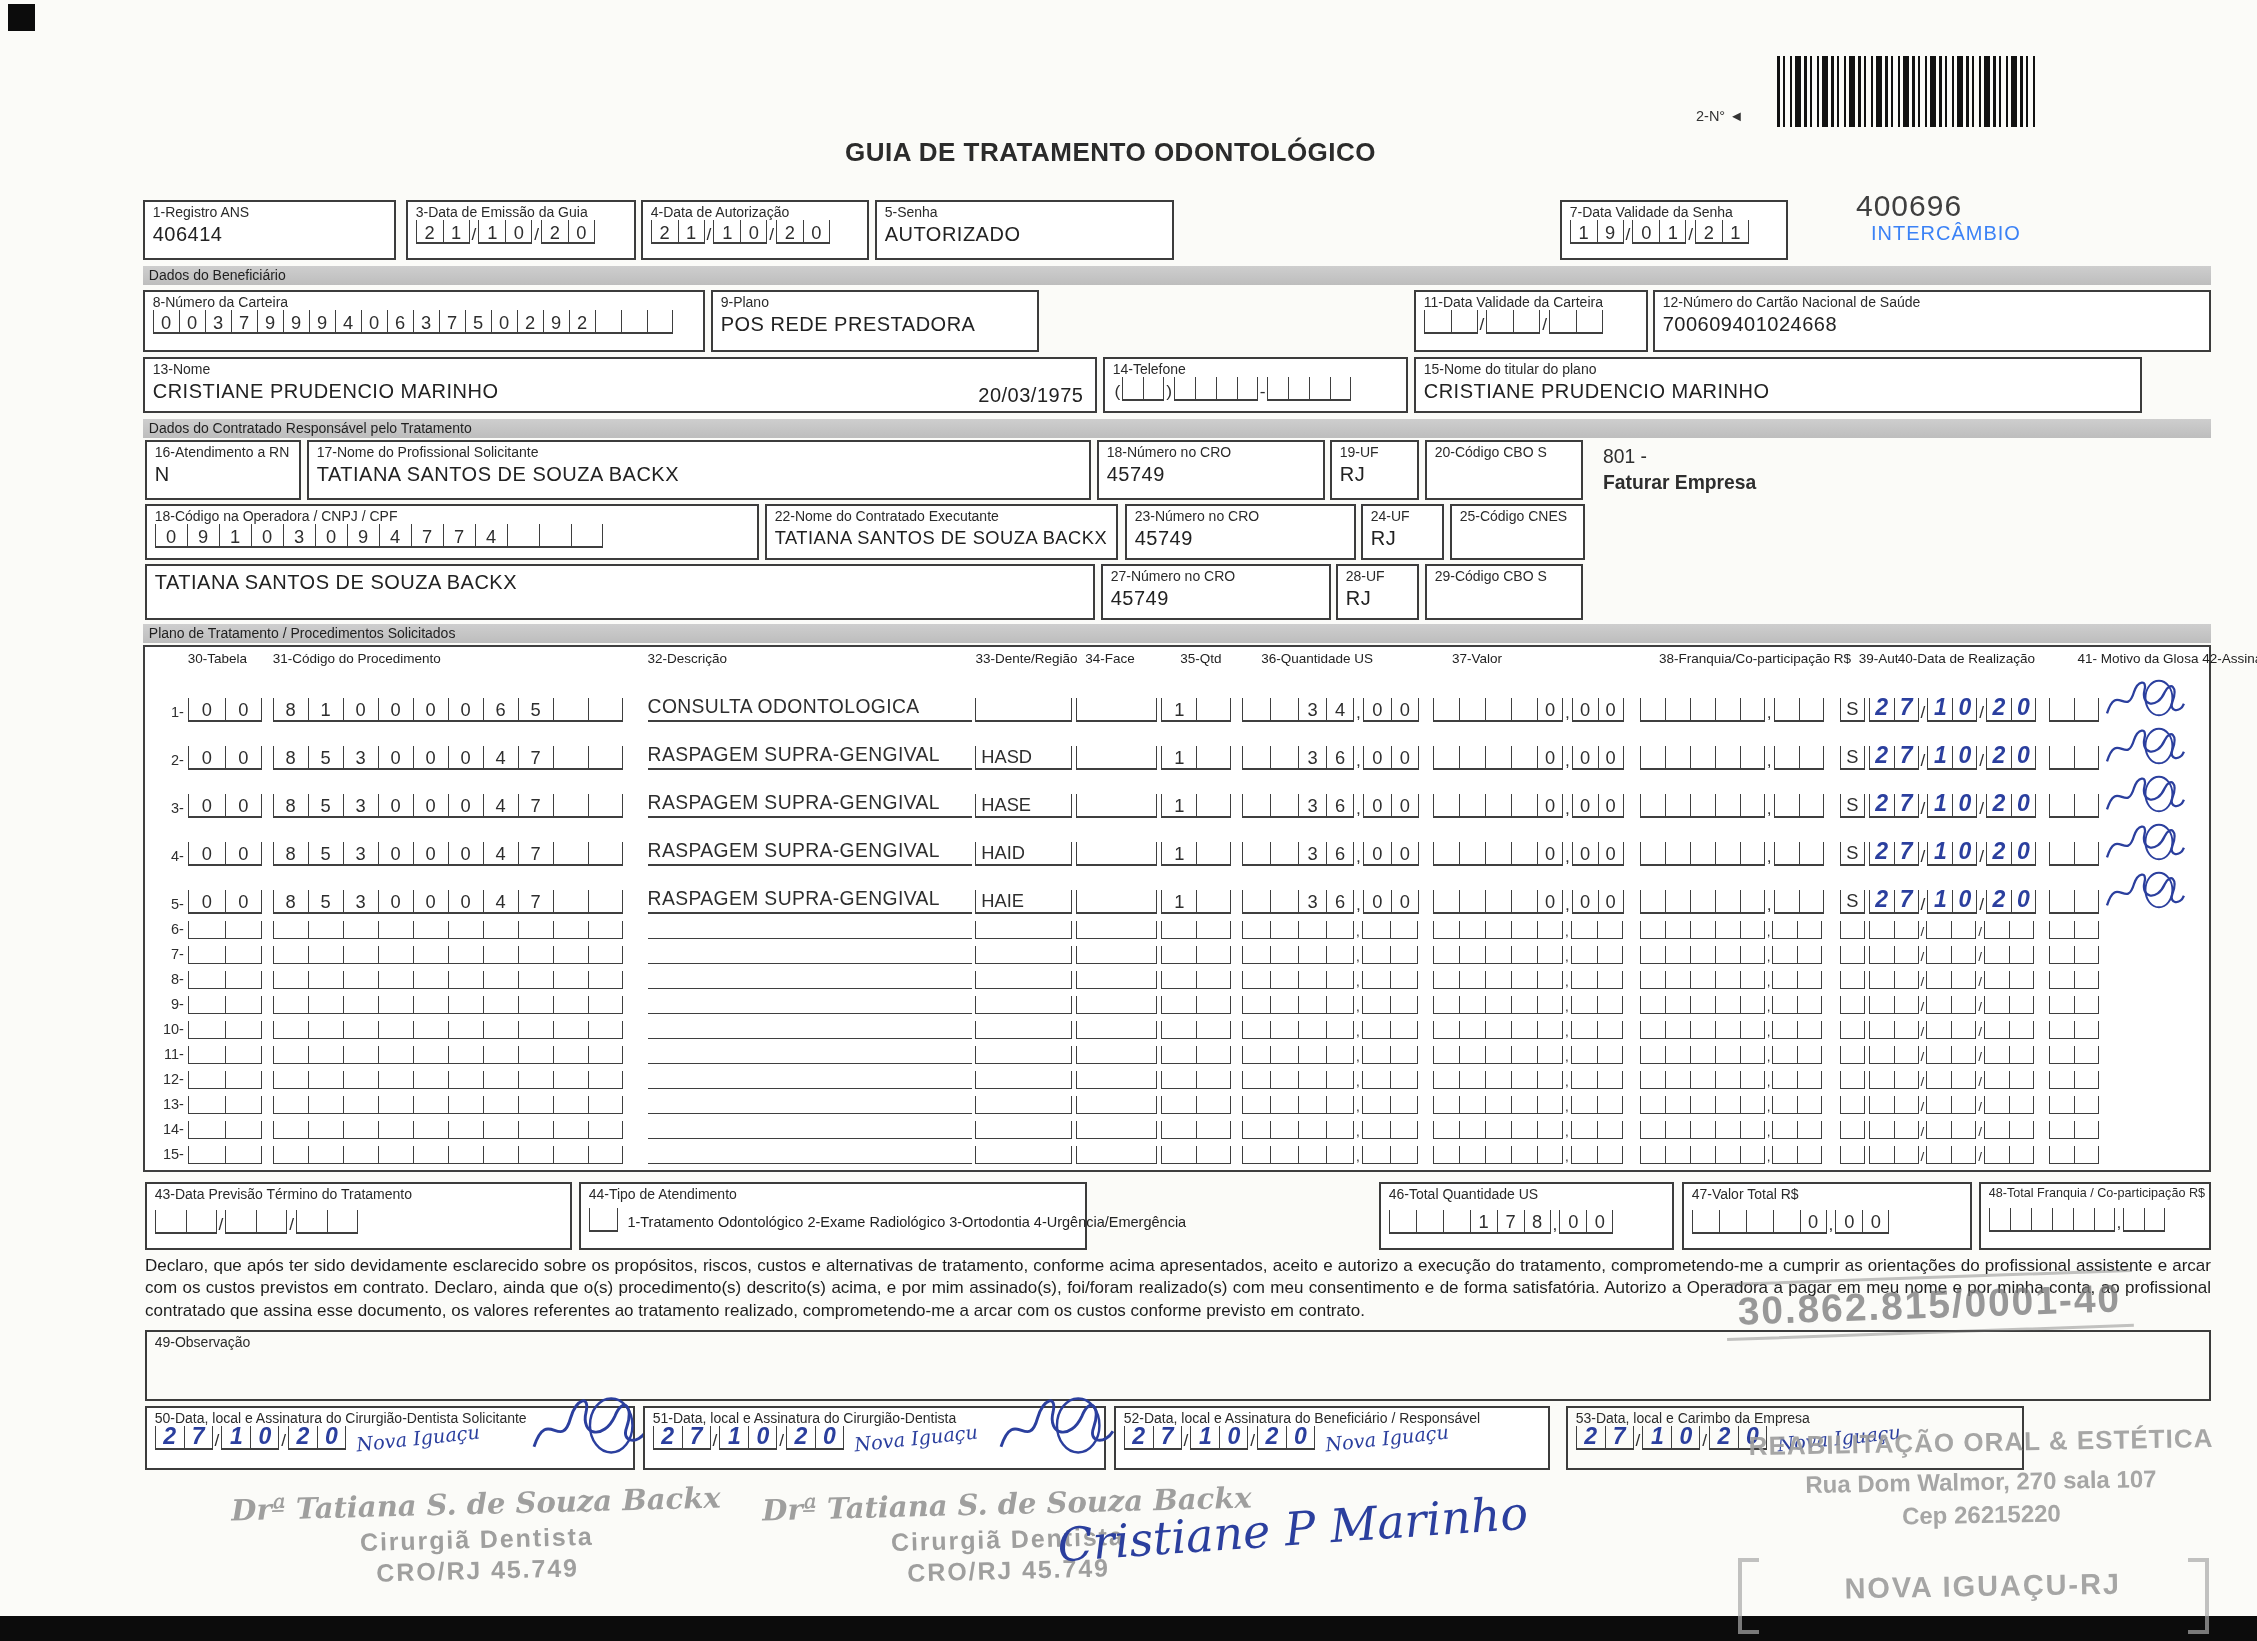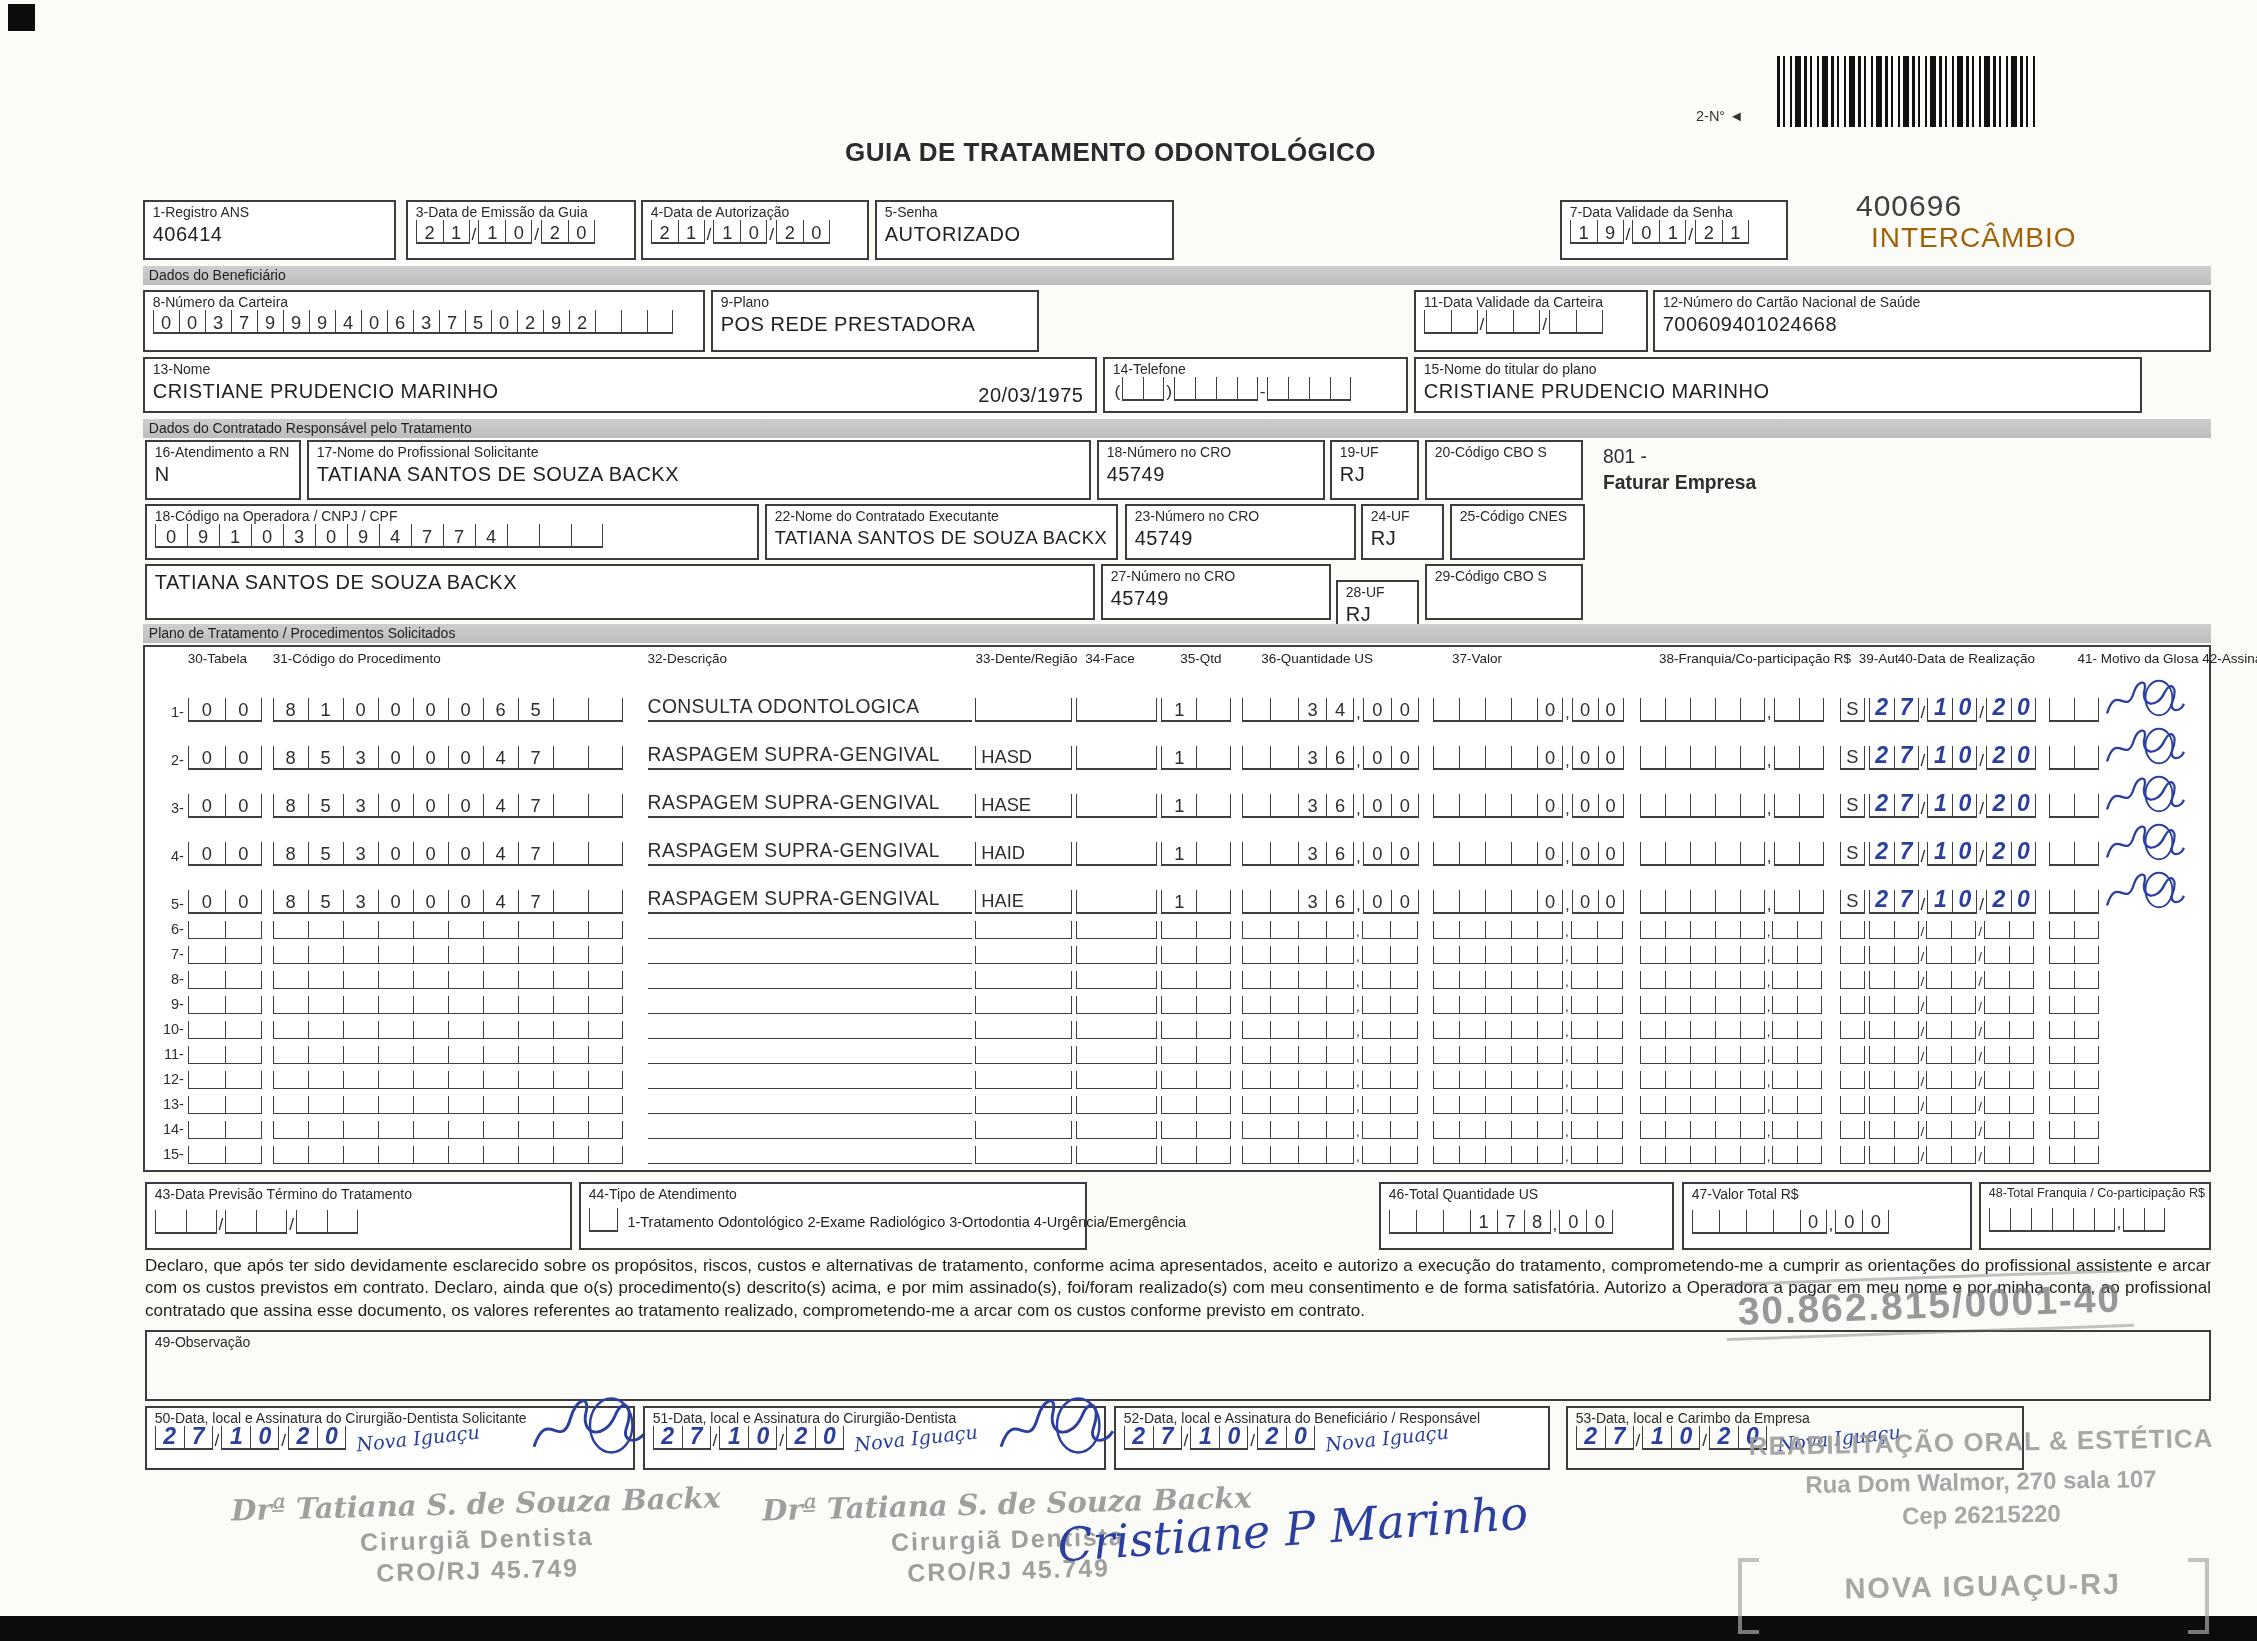--- a/index.html
+++ b/index.html
@@ -9,21 +9,21 @@
   
   .blk{background:#0c0c0c;}
   
   .logo-main{font-family:"DejaVu Sans",sans-serif;font-size:50px;font-weight:bold;color:#7c7c7c;letter-spacing:-2.9px;}
   .logo-reg{font-size:17.4px;color:#7c7c7c;vertical-align:super;}
   .logo-tag{font-size:11.6px;font-style:italic;color:#9a9a9a;margin-top:-5.8px;letter-spacing:1px;}
   .title{font-size:26px;font-weight:bold;color:#2b2b2b;text-align:center;letter-spacing:0.5px;}
   .barcode{background:repeating-linear-gradient(90deg,#111 0 2.9px,transparent 2.9px 5.8px,#111 5.8px 7.7px,transparent 7.7px 13.5px,#111 13.5px 15.4px,transparent 15.4px 18.3px,#111 18.3px 24px,transparent 24px 27px);}
   .bclabel{font-size:14.5px;color:#333;}
   .gnum{font-size:30px;color:#3f3f3f;letter-spacing:1px;}
-  .gtype{font-size:28px;color:#a16207;letter-spacing:1px;}
+  .gtype{font-size:20px;color:#3b82f6;letter-spacing:1px;}
   
   .secbar{height:19.3px;background:linear-gradient(#cecece,#bdbdbd);font-size:14px;color:#1f1f1f;
           padding:1px 0 0 5.8px;box-sizing:border-box;}
   
   .fbox{border:2.9px solid #3c3c3c;background:#fff;box-sizing:border-box;padding:1.9px 7.7px;}
   .fbox .lbl{font-size:14px;color:#2a2a2a;white-space:nowrap;}
   .fbox .val{font-size:20px;color:#222;margin-top:2.9px;letter-spacing:0.5px;white-space:nowrap;}
   .note8 {font-size:19.3px;color:#2e2e2e;}
   .note8 b{display:block;margin-top:3.9px;}
   
@@ -281,21 +281,21 @@
     <div class="val"></div>
   </div>
 
   <div class="abs fbox" style="left:145px;top:564px;width:950px;height:56px;">
     <div class="val">TATIANA SANTOS DE SOUZA BACKX</div>
   </div>
   <div class="abs fbox" style="left:1101px;top:564px;width:230px;height:56px;">
     <div class="lbl">27-Número no CRO</div>
     <div class="val">45749</div>
   </div>
-  <div class="abs fbox" style="left:1336px;top:580px;width:83px;height:56px;">
+  <div class="abs fbox" style="left:1336px;top:564px;width:83px;height:56px;">
     <div class="lbl">28-UF</div>
     <div class="val">RJ</div>
   </div>
   <div class="abs fbox" style="left:1425px;top:564px;width:158px;height:56px;">
     <div class="lbl">29-Código CBO S</div>
     <div class="val"></div>
   </div>
 
   <div class="abs secbar" style="left:143px;top:624px;width:2068px;">Plano de Tratamento / Procedimentos Solicitados</div>
 

